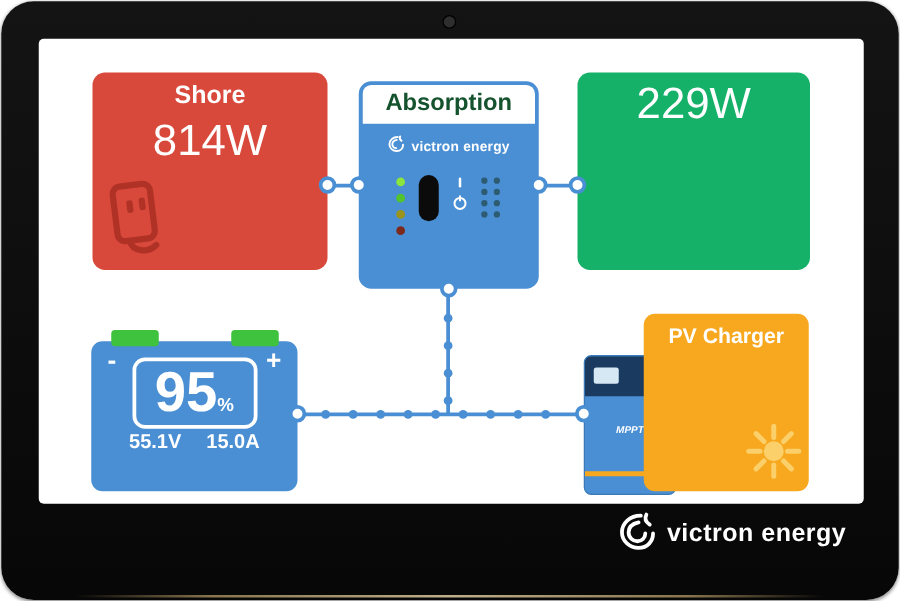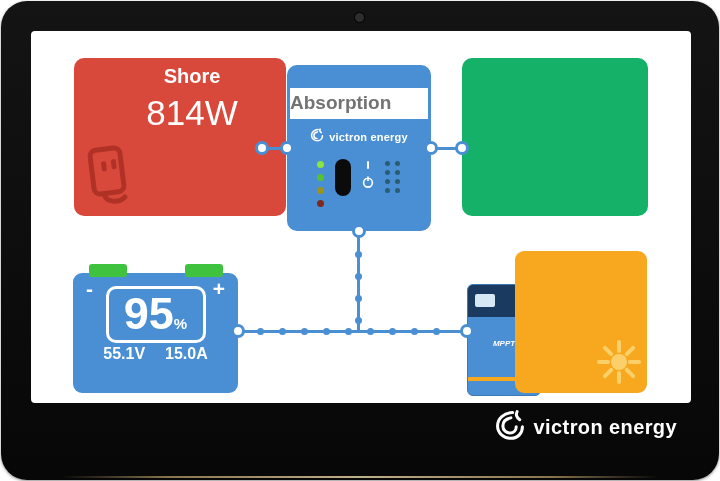--- a/index.html
+++ b/index.html
@@ -10,25 +10,25 @@
   .frame::after{content:'';position:absolute;left:60px;right:60px;bottom:2px;height:2px;border-radius:2px;
          background:linear-gradient(90deg,transparent,#a8905e 18%,#ecd9ac 50%,#a8905e 82%,transparent);opacity:.8;}
   .camera{position:absolute;top:11px;left:353px;width:9px;height:9px;border-radius:50%;
          background:#2e2e2e;border:1px solid #000;}
   .screen{position:absolute;left:30px;top:30px;width:660px;height:372px;background:#fff;border-radius:4px;}
 
   
   .tile{position:absolute;color:#fff;border-radius:10px;}
   .tile-title{text-align:center;font-weight:bold;font-size:20px;padding-top:7px;}
   .tile-value{text-align:center;font-size:35px;margin-top:5px;font-weight:500;}
-  .shore{background:#d9493b;padding-left:24px;}
+  .shore{background:#d9493b;}
   .acloads{background:#15b169;}
 
   .inv{position:absolute;background:#4a8fd3;border:3px solid #4a8fd3;border-radius:10px;overflow:hidden;box-sizing:border-box;}
-  .inv-header{background:#fff;color:#737373;font-weight:bold;font-size:19px;text-align:left;padding:4px 0 5px;margin-top:20px;}
+  .inv-header{background:#fff;color:#14532d;font-weight:bold;font-size:19px;text-align:center;padding:4px 0 5px;}
   .logo-row{display:flex;align-items:center;justify-content:center;gap:5px;margin-top:9px;color:#fff;}
   .logo-row .word{font-weight:bold;font-size:11px;letter-spacing:.2px;}
   .panel{display:flex;justify-content:center;align-items:flex-start;gap:11px;margin-top:13px;}
   .leds{display:flex;flex-direction:column;gap:6px;padding-top:2px;}
   .led{width:7px;height:7px;border-radius:50%;}
   .led-1{background:#8ae63c}.led-2{background:#52c42e}.led-3{background:#9a941d}.led-4{background:#7c2a1e}
   .switch{width:16px;height:37px;background:#0b0b0b;border-radius:8px;}
   .pwr-col{display:flex;flex-direction:column;align-items:center;gap:5px;padding-top:2px;}
   .ibar{width:2px;height:8px;background:#fff;border-radius:1px;}
   .dotgrid{display:grid;grid-template-columns:repeat(2,6px);grid-auto-rows:9px;column-gap:4px;padding-top:2px;}
@@ -129,20 +129,21 @@
               <i class="dg"></i>
             <i class="dg"></i>
               <i class="dg"></i>
               <i class="dg"></i>
               <i class="dg"></i>
           </span>
         </div>
       </div>
 
       <div class="tile acloads" style="left:431px;top:27px;width:186px;height:158px;">
+        <div class="tile-value">229W</div>
       </div>
 
       <div class="battery" style="left:42px;top:242px;width:165px;height:120px;">
         <span class="cap" style="left:16px;"></span>
         <span class="cap" style="left:112px;"></span>
         <span class="term" style="left:13px;">-</span>
         <span class="term" style="right:13px;">+</span>
         <div class="soc-box">
           <span class="soc">95</span><span class="soc-unit">%</span>
         </div>
@@ -154,20 +155,21 @@
 
       <div class="mppt" style="left:436px;top:253px;width:72px;height:110px;">
         <div class="mppt-top">
           <span class="mppt-screen"></span>
         </div>
         <div class="mppt-label">MPPT</div>
         <div class="mppt-stripe"></div>
       </div>
 
       <div class="pv" style="left:484px;top:220px;width:132px;height:142px;">
+        <div class="tile-title">PV Charger</div>
         <span class="sun">
           <svg width="46" height="46" viewBox="0 0 46 46">
             <g stroke="#fbcf69" stroke-width="4" stroke-linecap="round">
               <line x1="34" y1="23" x2="43" y2="23"></line>
               <line x1="30.8" y1="30.8" x2="37.1" y2="37.1"></line>
               <line x1="23" y1="34" x2="23" y2="43"></line>
               <line x1="15.2" y1="30.8" x2="8.9" y2="37.1"></line>
               <line x1="12" y1="23" x2="3" y2="23"></line>
               <line x1="15.2" y1="15.2" x2="8.9" y2="8.9"></line>
               <line x1="23" y1="12" x2="23" y2="3"></line>

